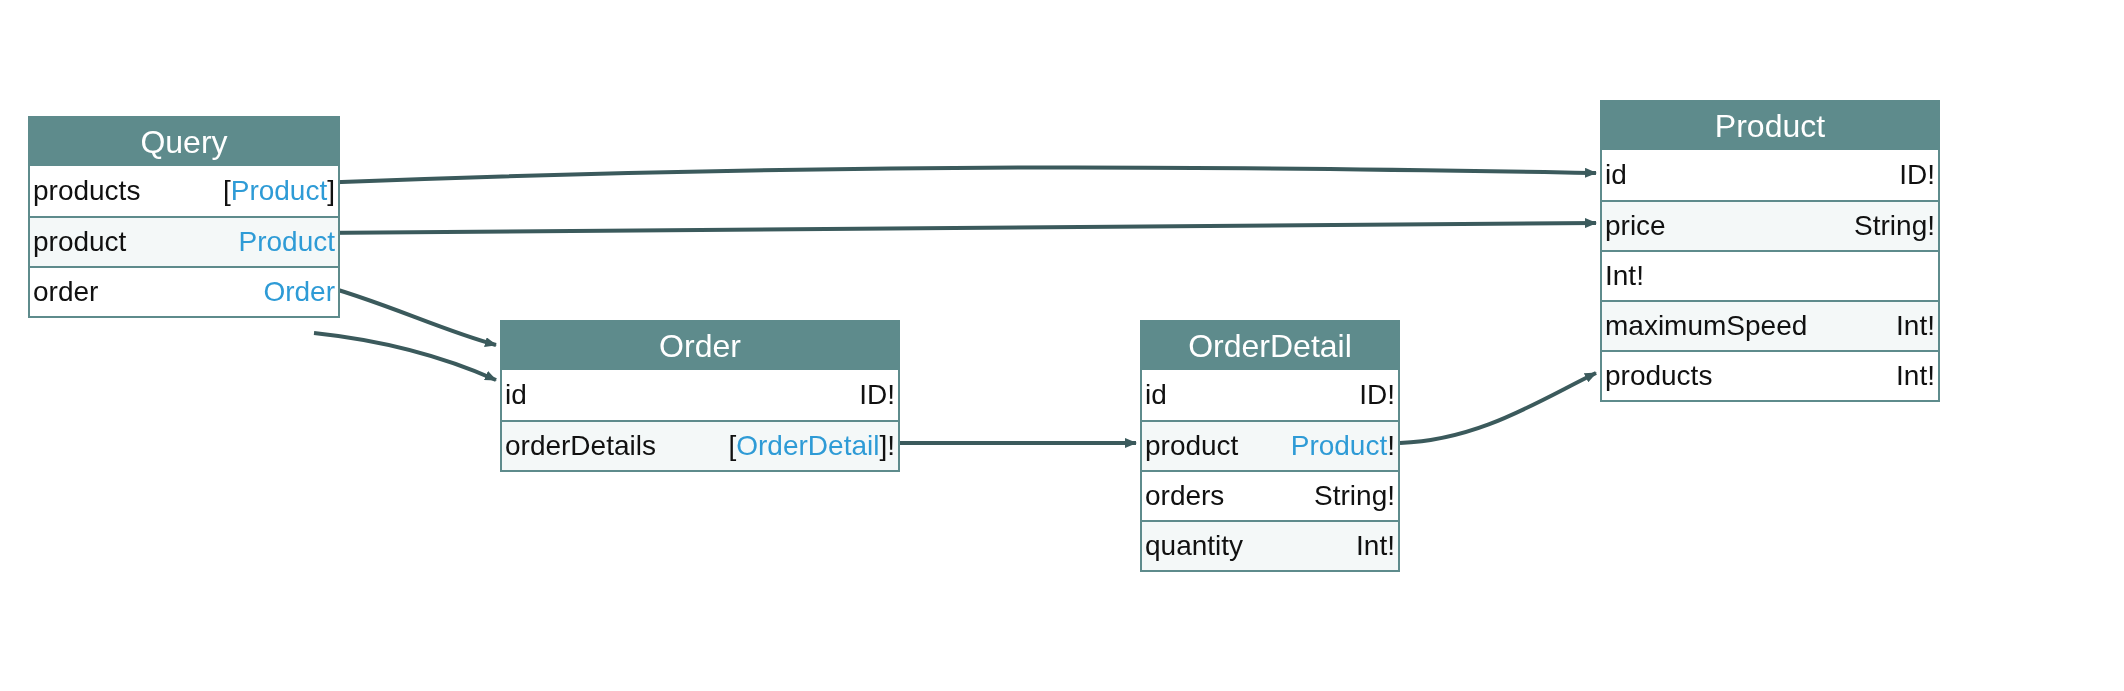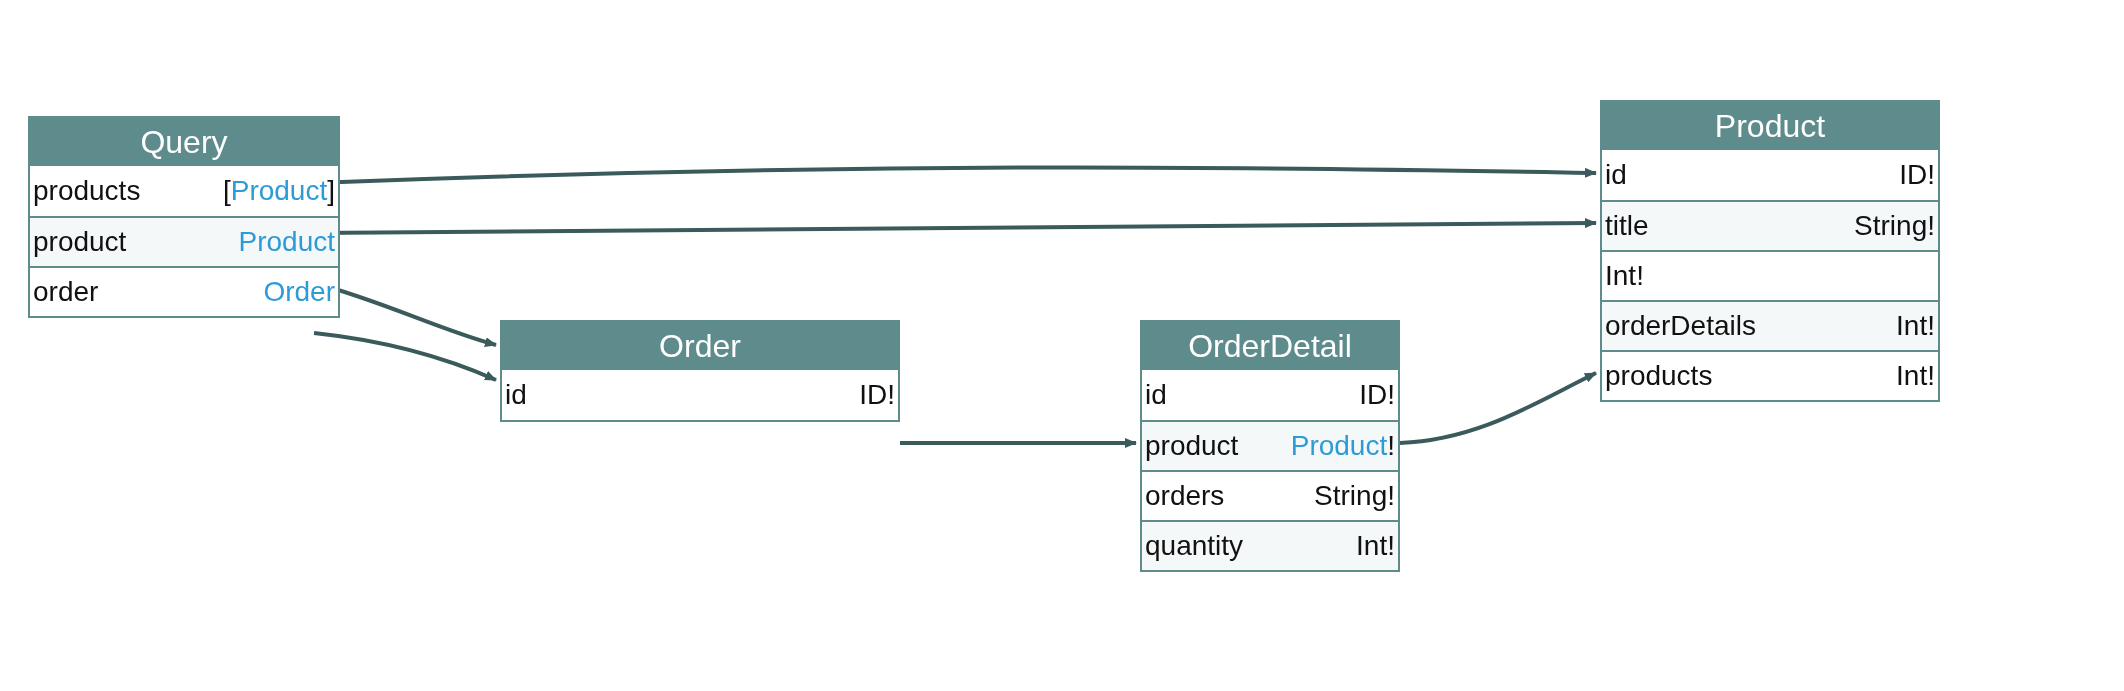--- a/index.html
+++ b/index.html
@@ -87,20 +87,24 @@
         <span class="field-name">order</span>
         <span class="field-type"><span></span><span class="ref">Order</span><span></span></span>
       </div>
     </div>
     <div class="entity" style="left: 500px; top: 320px; width: 400px;">
       <div class="entity-header">Order</div>
       <div class="row">
         <span class="field-name">id</span>
         <span class="field-type">ID!</span>
       </div>
+      <div class="row">
+        <span class="field-name">orderDetails</span>
+        <span class="field-type"><span>[</span><span class="ref">OrderDetail</span><span>]!</span></span>
+      </div>
     </div>
     <div class="entity" style="left: 1140px; top: 320px; width: 260px;">
       <div class="entity-header">OrderDetail</div>
       <div class="row">
         <span class="field-name">id</span>
         <span class="field-type">ID!</span>
       </div>
       <div class="row">
         <span class="field-name">product</span>
         <span class="field-type"><span></span><span class="ref">Product</span><span>!</span></span>
@@ -114,28 +118,28 @@
         <span class="field-type">Int!</span>
       </div>
     </div>
     <div class="entity" style="left: 1600px; top: 100px; width: 340px;">
       <div class="entity-header">Product</div>
       <div class="row">
         <span class="field-name">id</span>
         <span class="field-type">ID!</span>
       </div>
       <div class="row">
-        <span class="field-name">title</span>
+        <span class="field-name">price</span>
         <span class="field-type">String!</span>
       </div>
       <div class="row">
         <span class="field-type">Int!</span>
       </div>
       <div class="row">
-        <span class="field-name">orderDetails</span>
+        <span class="field-name">maximumSpeed</span>
         <span class="field-type">Int!</span>
       </div>
       <div class="row">
         <span class="field-name">products</span>
         <span class="field-type">Int!</span>
       </div>
     </div>
   </div>
 
 </body></html>

